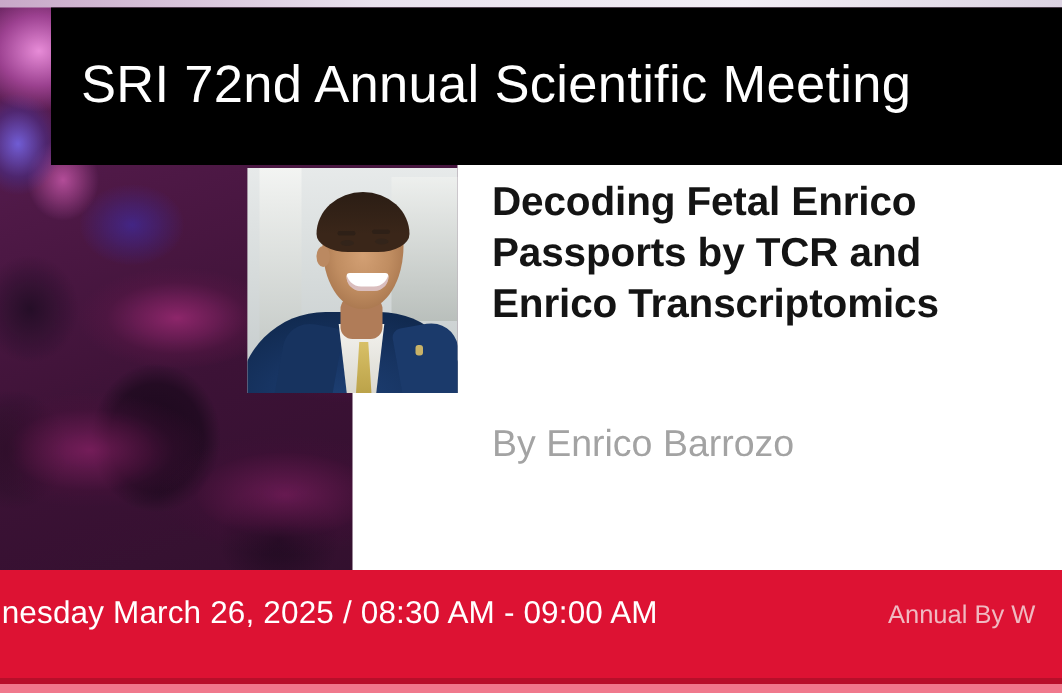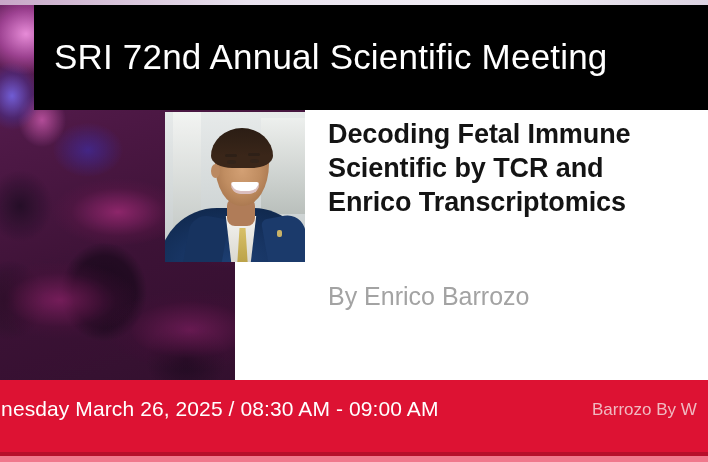--- a/index.html
+++ b/index.html
@@ -279,28 +279,28 @@
     <div class="hs-hair"></div>
     <div class="hs-brow-l"></div>
     <div class="hs-brow-r"></div>
     <div class="hs-eye-l"></div>
     <div class="hs-eye-r"></div>
     <div class="hs-smile"></div>
     <div class="hs-pin"></div>
   </div>
 
   <div class="session-title">
-    <span class="tl">Decoding Fetal Immune</span>
-    <span class="tl">Scientific by TCR and</span>
+    <span class="tl">Decoding Fetal Enrico</span>
+    <span class="tl">Passports by TCR and</span>
     <span class="tl">Enrico Transcriptomics</span>
   </div>
 
   <div class="session-byline">By Enrico Barrozo</div>
 
   <div class="footer-bar"></div>
   <div class="footer-underline"></div>
   <div class="footer-base"></div>
 
   <div class="footer-datetime">Wednesday March 26, 2025 / 08:30 AM - 09:00 AM</div>
 
-  <div class="footer-powered">Barrozo By W</div>
+  <div class="footer-powered">Annual By W</div>
 
 </div>
 
 </body></html>

